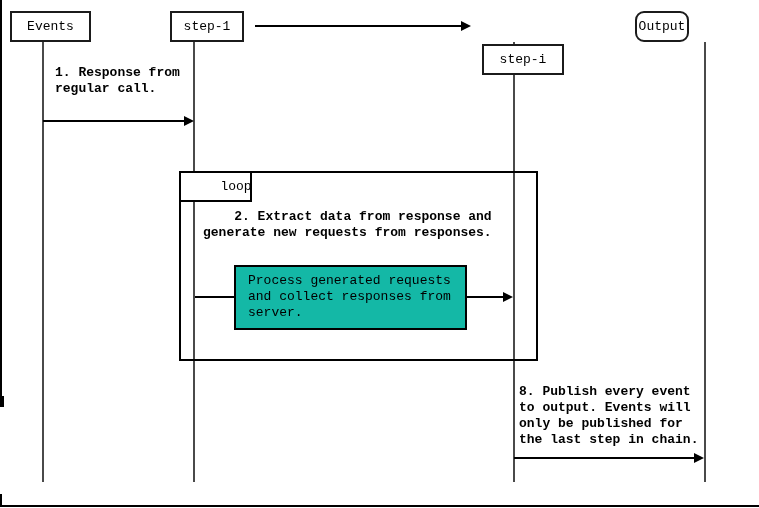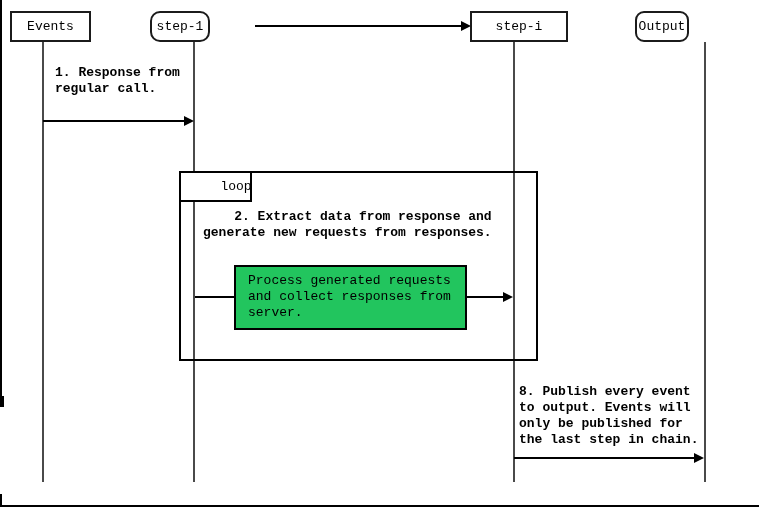--- a/index.html
+++ b/index.html
@@ -26,22 +26,22 @@
     box-sizing: border-box;
     border: 2px solid #1b1b1b;
     background: #ffffff;
     display: flex;
     align-items: center;
     justify-content: center;
     white-space: nowrap;
     z-index: 3;
   }
   .actor-regular { left: 10px;  width: 81px; }
-  .actor-step1   { left: 150px; width: 60px; border-radius: 10px; }
-  .actor-stepi   { left: 470px; width: 98px; }
+  .actor-step1   { left: 170px; width: 74px; }
+  .actor-stepi   { left: 482px; width: 82px; margin-top: 33px; }
   .actor-output  { left: 635px; width: 54px; border-radius: 9px; }
 
   
   .lifeline {
     position: absolute;
     top: 42px;
     width: 2px;
     height: 440px;
     background: #4a4a4a;
     z-index: 1;
@@ -123,21 +123,21 @@
 
   
   .process-box {
     position: absolute;
     left: 234px;
     top: 265px;
     width: 233px;
     height: 65px;
     box-sizing: border-box;
     border: 2px solid #000000;
-    background: #22c55e;
+    background: #14b8a6;
     padding: 6px 0 0 12px;
     white-space: pre;
     line-height: 16px;
     z-index: 3;
   }
 
   
   .edge-left {
     position: absolute;
     left: 0; top: 0;

